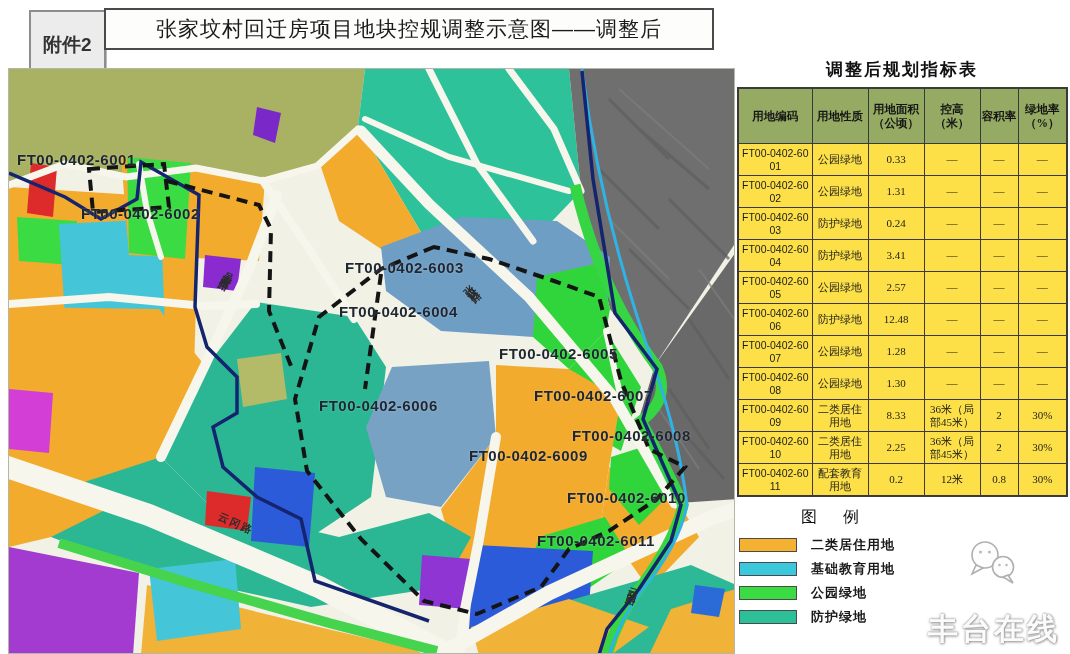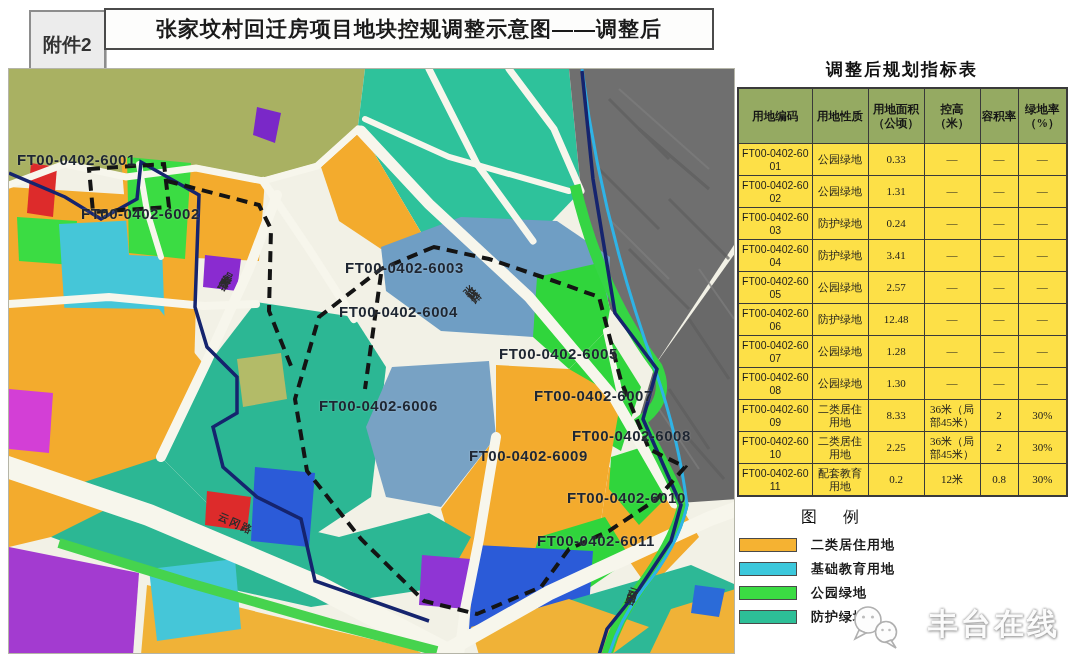--- a/index.html
+++ b/index.html
@@ -3,21 +3,21 @@
 <meta charset="utf-8">
 <style>
   html,body{margin:0;padding:0;}
   body{width:1070px;height:654px;background:#ffffff;position:relative;overflow:hidden;
        font-family:"Liberation Sans",sans-serif;color:#222;}
   
   .attach-box{position:absolute;left:8px;top:10px;padding:20px 12px;border:2px solid #8d8d8d;
       background:#ececec;font-size:19px;font-weight:bold;color:#333;box-shadow:1px 1px 0 #bbb;margin-left:21px;}
   .title-box{position:absolute;left:104px;top:8px;width:606px;height:38px;border:2px solid #4a4a4a;
       background:#fdfdfc;display:flex;align-items:center;justify-content:center;
-      font-size:21px;font-weight:bold;letter-spacing:1px;color:#1a1a1a;}
+      font-size:21px;font-weight:normal;letter-spacing:1px;color:#1a1a1a;}
   
   .map-wrap{position:absolute;left:8px;top:68px;width:727px;height:586px;background:#f2f1e6;
       border:1px solid #b5b5a8;box-sizing:border-box;overflow:hidden;}
   .map-wrap svg{position:absolute;left:0;top:0;}
   .plot-label{position:absolute;font-size:15px;font-weight:bold;color:#1e2632;
       white-space:nowrap;letter-spacing:.5px;text-shadow:0 0 2px rgba(255,255,255,.35);}
   .road-label{position:absolute;font-size:10.5px;font-weight:bold;color:#2c2c2c;white-space:nowrap;}
   .road-label.v{writing-mode:vertical-rl;letter-spacing:3px;}
   .road-label.h{letter-spacing:2px;}
   
@@ -33,21 +33,21 @@
   table.spec td.code{font-size:10.5px;font-family:"Liberation Sans",sans-serif;word-break:break-all;}
   
   .legend{margin-top:10px;padding-left:2px;}
   .legend-title{font-size:16px;font-weight:normal;letter-spacing:26px;margin:2px 0 8px 62px;
       font-family:"Liberation Serif",serif;color:#111;white-space:nowrap;}
   .lg-row{display:flex;align-items:center;margin:6px 0;gap:14px;}
   .lg-swatch{width:58px;height:14px;border:1px solid #4a4a4a;box-sizing:border-box;background:#fff;flex:0 0 auto;}
   .lg-swatch .dashline{border-top:3px dashed #141414;margin-top:4px;}
   .lg-label{font-size:13px;font-weight:bold;font-family:"Liberation Serif",serif;color:#1a1a1a;letter-spacing:1px;}
   
-  .watermark{position:absolute;right:10px;bottom:4px;display:flex;gap:24px;}
+  .watermark{position:absolute;right:10px;bottom:4px;display:flex;align-items:center;gap:24px;flex-direction:column;}
   .watermark .wm-text{font-size:30px;font-weight:bold;color:#fbfbfb;letter-spacing:3px;
       text-shadow:0 1px 3px #8f8f8f,0 -1px 2px #cfcfcf,1px 0 2px #aaa;}
 </style>
 </head>
 <body>
 
 <div class="attach-box">附件2</div>
 <div class="title-box">张家坟村回迁房项目地块控规调整示意图——调整后</div>
 
 <div class="map-wrap">

